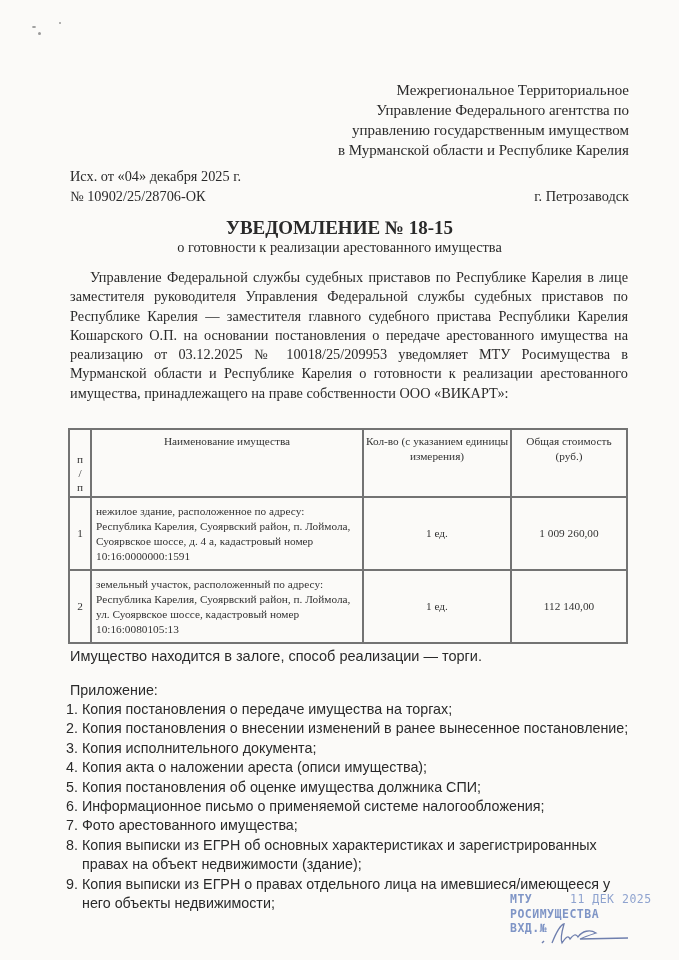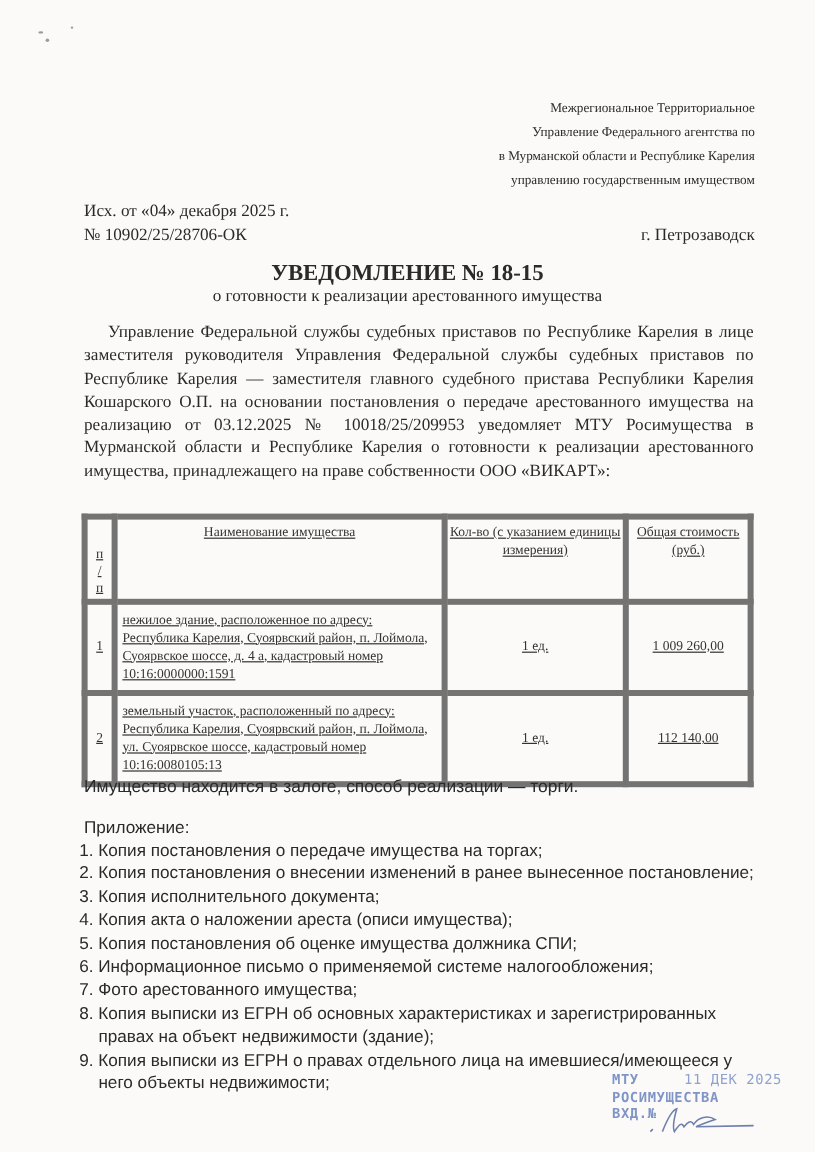--- a/index.html
+++ b/index.html
@@ -9,21 +9,21 @@
     font-family: "DejaVu Serif", "Liberation Serif", serif;
     color: #2a2a2a;
     position: relative;
   }
   .page { position: absolute; left: 0; top: 0; width: 679px; height: 960px; }
   .specks { position: absolute; left: 30px; top: 20px; width: 40px; height: 20px; }
   .speck { position: absolute; background: #9a9a9a; border-radius: 50%; }
 
   .recipient {
     position: absolute; right: 50px; top: 80px;
-    text-align: right; font-size: 11px; line-height: 20px;
+    text-align: right; font-size: 15px; line-height: 20px;
     font-family: "Liberation Serif", serif;
   }
   .ref {
     position: absolute; left: 70px; top: 166px;
     font-size: 14.3px; line-height: 20px; font-family: Liberation Serif, serif;
   }
   .city {
     position: absolute; right: 50px; top: 186px;
     font-size: 14.3px; line-height: 20px; font-family: "Liberation Serif", serif;
   }
@@ -41,21 +41,21 @@
     position: absolute; left: 70px; width: 558px; top: 268px;
     font-size: 14.3px; line-height: 19.3px; text-align: justify;
     text-indent: 20px; font-family: "Liberation Serif", serif;
   }
   table.prop {
     position: absolute; left: 68px; top: 428px; width: 560px;
     border-collapse: collapse; font-family: "Liberation Serif", serif;
     font-size: 11.3px; line-height: 15px; color: #333;
   }
   table.prop td, table.prop th {
-    border: 5px solid #737373; vertical-align: middle; font-weight: normal; text-decoration: underline;
+    border: 2px solid #737373; vertical-align: middle; font-weight: normal;
   }
   table.prop th { height: 60px; vertical-align: top; padding-top: 4px; text-align: center; }
   table.prop th.num { vertical-align: bottom; padding-bottom: 2px; }
   .c-num { width: 18px; text-align: center; }
   .c-name { width: 262px; }
   .c-qty { width: 144px; text-align: center; }
   .c-cost { text-align: center; }
   td.c-name { padding: 4px 4px; text-align: left; }
   tr.row td { height: 63px; margin-top: 35px; }
   .numhead span { display: block; line-height: 14px; }
@@ -90,22 +90,22 @@
 
   <div class="specks">
     <div class="speck" style="left:2px;top:6px;width:4px;height:2px;"></div>
     <div class="speck" style="left:8px;top:12px;width:3px;height:3px;"></div>
     <div class="speck" style="left:29px;top:2px;width:2px;height:2px;"></div>
   </div>
 
   <div class="recipient">
     <div>Межрегиональное Территориальное</div>
     <div>Управление Федерального агентства по</div>
+    <div>управлению государственным имуществом</div>
     <div>в Мурманской области и Республике Карелия</div>
-    <div>управлению государственным имуществом</div>
   </div>
 
   <div class="ref">
     <div>Исх. от «04» декабря 2025 г.</div>
     <div>№ 10902/25/28706-ОК</div>
   </div>
   <div class="city">г. Петрозаводск</div>
 
   <div class="title">УВЕДОМЛЕНИЕ № 18-15</div>
   <div class="subtitle">о готовности к реализации арестованного имущества</div>

